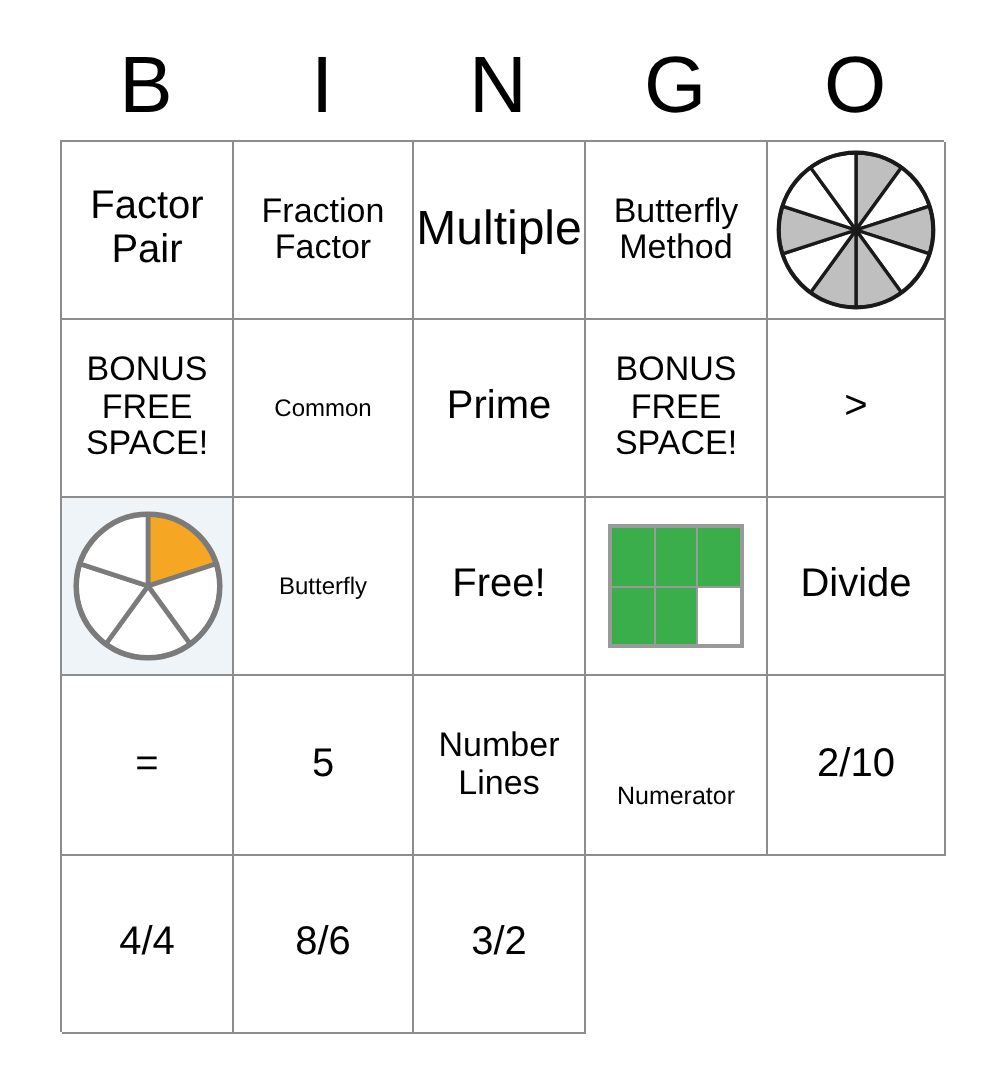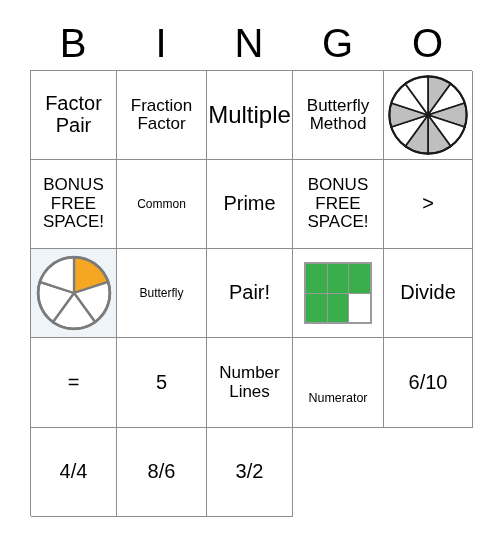--- a/index.html
+++ b/index.html
@@ -162,21 +162,21 @@
           <path d="M 50 50 L 77.04 87.21 A 46 46 0 0 1 22.96 87.21 Z" fill="#ffffff" stroke="#7b7b7b" stroke-width="3"></path>
           <path d="M 50 50 L 22.96 87.21 A 46 46 0 0 1 6.25 35.79 Z" fill="#ffffff" stroke="#7b7b7b" stroke-width="3"></path>
           <path d="M 50 50 L 6.25 35.79 A 46 46 0 0 1 50.00 4.00 Z" fill="#ffffff" stroke="#7b7b7b" stroke-width="3"></path>
           <circle cx="50" cy="50" r="46" fill="none" stroke="#7b7b7b" stroke-width="3.5"></circle>
         </svg>
       </div>
       <div class="cell">
         <span class="txt sz-sm">Butterfly</span>
       </div>
       <div class="cell">
-        <span class="txt sz-xl">Pair!</span>
+        <span class="txt sz-xl">Free!</span>
       </div>
       <div class="cell">
         <div class="squares-grid">
           <div class="sq on"></div>
           <div class="sq on"></div>
           <div class="sq on"></div>
           <div class="sq on"></div>
           <div class="sq on"></div>
           <div class="sq"></div>
         </div>
@@ -190,21 +190,21 @@
       <div class="cell">
         <span class="txt sz-xl">5</span>
       </div>
       <div class="cell">
         <span class="txt sz-md">Number Lines</span>
       </div>
       <div class="cell">
         <span class="txt sz-xs">Numerator</span>
       </div>
       <div class="cell">
-        <span class="txt sz-xl">6/10</span>
+        <span class="txt sz-xl">2/10</span>
       </div>
       <div class="cell">
         <span class="txt sz-xl">4/4</span>
       </div>
       <div class="cell">
         <span class="txt sz-xl">8/6</span>
       </div>
       <div class="cell">
         <span class="txt sz-xl">3/2</span>
       </div>

